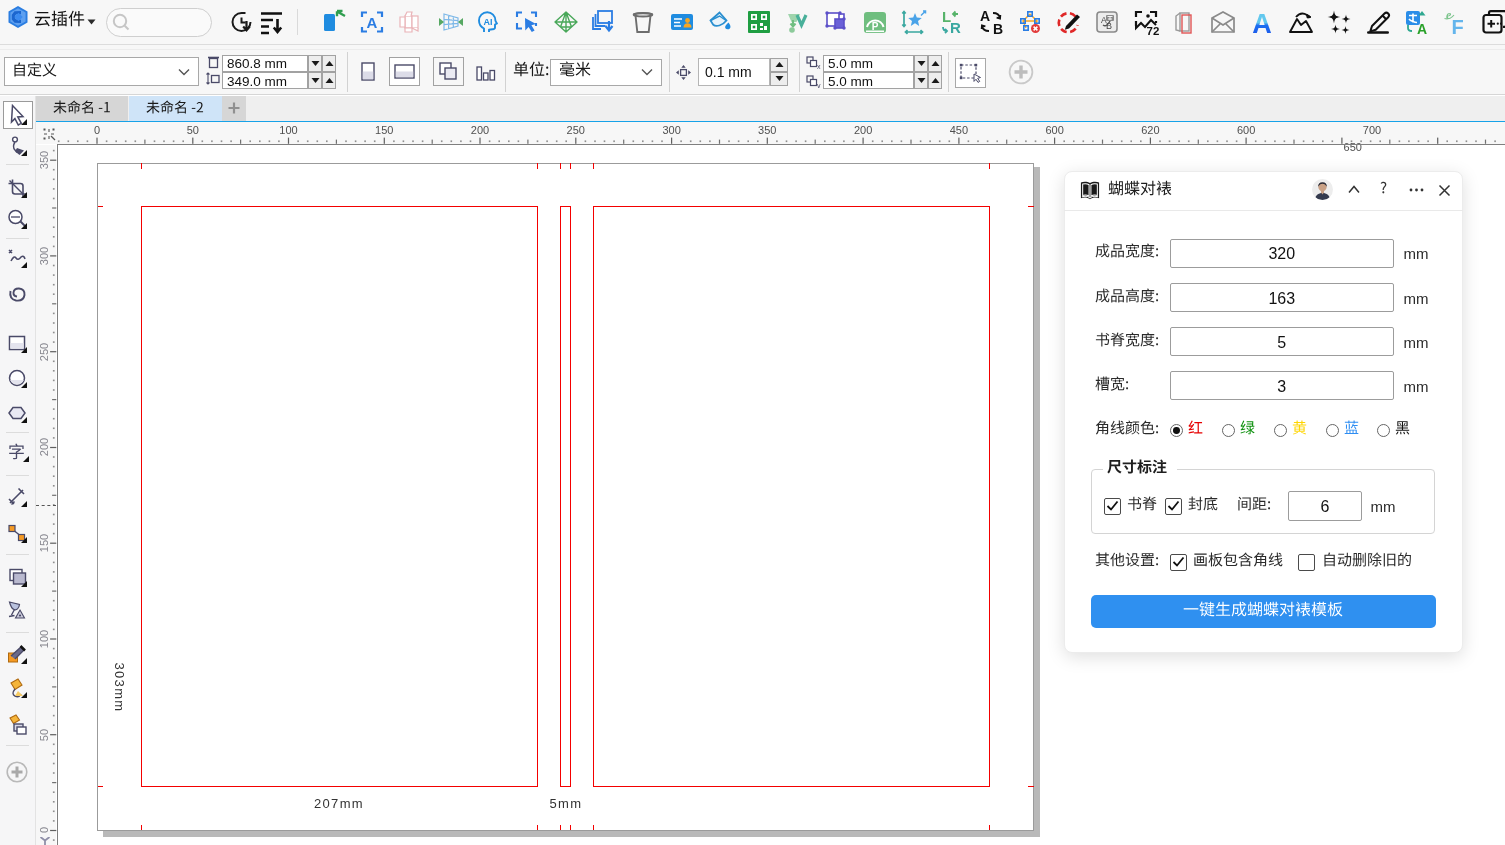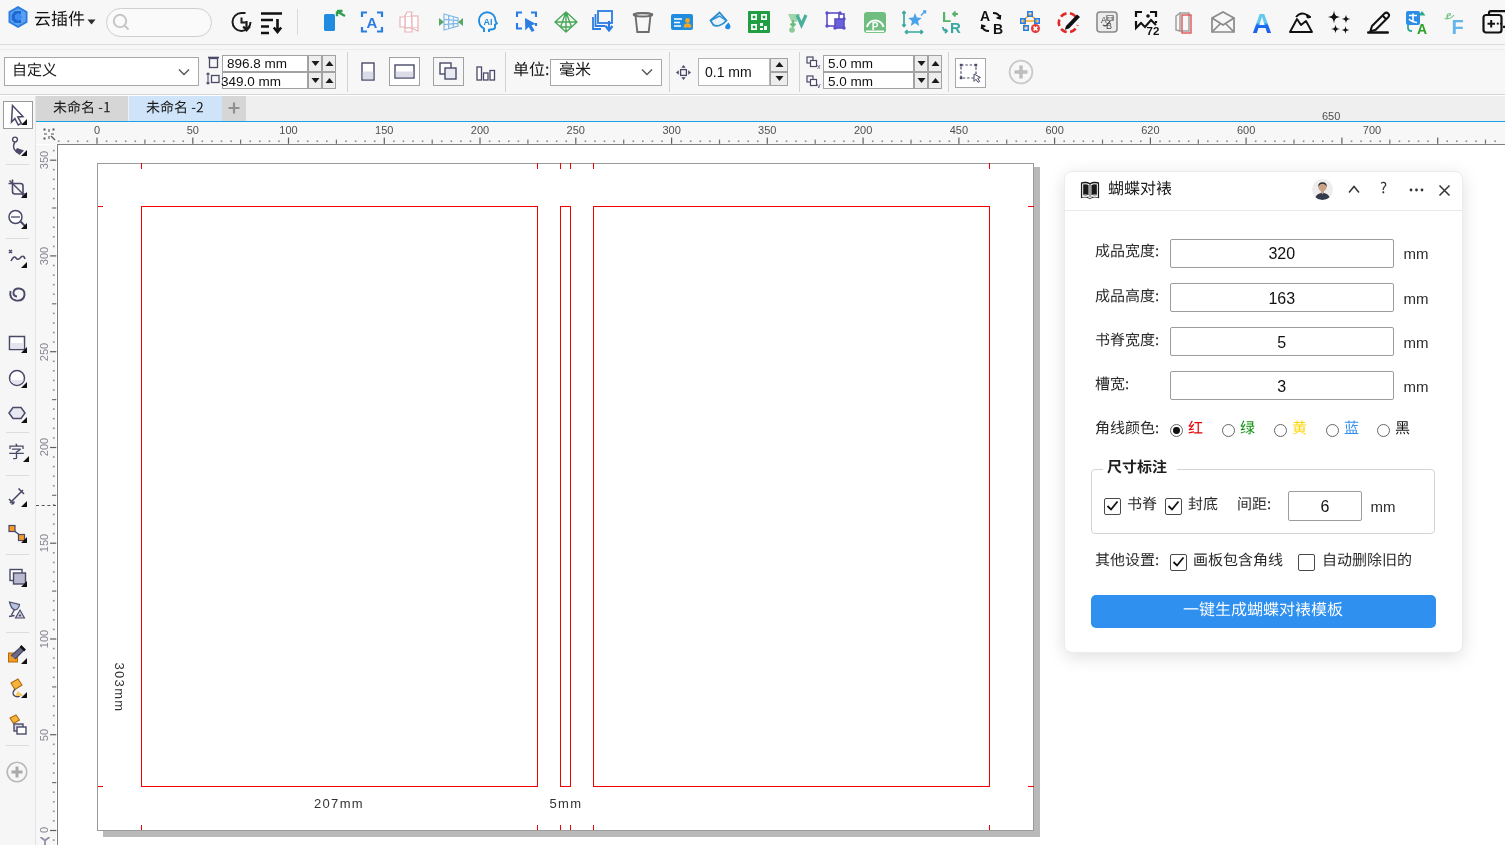--- a/index.html
+++ b/index.html
@@ -273,31 +273,31 @@
     </svg>
     <svg class="abs" style="left:207px;top:56px" width="13" height="13">
       <rect x="2.5" y="2.5" width="8" height="9" fill="none" stroke="#4a4a68" stroke-width="1.3"></rect>
       <path d="M1 1.5 h11" stroke="#4a4a68" stroke-width="1.6"></path>
     </svg>
     <svg class="abs" style="left:205px;top:72px" width="15" height="13">
       <path d="M3 1 v11 M1.5 2.5 L3 1 l1.5 1.5 M1.5 10.5 L3 12 l1.5-1.5" stroke="#4a4a68" stroke-width="1.1" fill="none"></path>
       <rect x="6.5" y="3.5" width="7.5" height="7" fill="none" stroke="#4a4a68" stroke-width="1.3"></rect>
     </svg>
     <div class="abs" style="left:222px;top:54.5px;width:86px;height:17px;background:#fff;border:1px solid #a2a2a2"></div>
-    <div class="abs" style="left:227px;top:56.0px;font-size:13.5px;color:#111">896.8 mm</div>
+    <div class="abs" style="left:227px;top:56.0px;font-size:13.5px;color:#111">860.8 mm</div>
     <div class="abs" style="left:308px;top:54.5px;width:14px;height:17px;background:#ededed;border:1px solid #a2a2a2"></div>
     <svg class="abs" style="left:308.5px;top:56.5px" width="13" height="13">
       <path d="M2.5 4 h8 l-4 5 z" fill="#1a1a1a"></path>
     </svg>
     <div class="abs" style="left:322px;top:54.5px;width:14px;height:17px;background:#ededed;border:1px solid #a2a2a2"></div>
     <svg class="abs" style="left:322.5px;top:56.5px" width="13" height="13">
       <path d="M2.5 9 h8 l-4-5 z" fill="#1a1a1a"></path>
     </svg>
     <div class="abs" style="left:222px;top:72.0px;width:86px;height:17px;background:#fff;border:1px solid #a2a2a2"></div>
-    <div class="abs" style="left:221px;top:73.5px;font-size:13.5px;color:#111">349.0 mm</div>
+    <div class="abs" style="left:227px;top:73.5px;font-size:13.5px;color:#111">349.0 mm</div>
     <div class="abs" style="left:308px;top:72.0px;width:14px;height:17px;background:#ededed;border:1px solid #a2a2a2"></div>
     <svg class="abs" style="left:308.5px;top:74.0px" width="13" height="13">
       <path d="M2.5 4 h8 l-4 5 z" fill="#1a1a1a"></path>
     </svg>
     <div class="abs" style="left:322px;top:72.0px;width:14px;height:17px;background:#ededed;border:1px solid #a2a2a2"></div>
     <svg class="abs" style="left:322.5px;top:74.0px" width="13" height="13">
       <path d="M2.5 9 h8 l-4-5 z" fill="#1a1a1a"></path>
     </svg>
     <div class="abs" style="left:347px;top:52px;width:1px;height:40px;background:#d2d2d2"></div>
     <svg class="abs" style="left:361px;top:62px" width="14" height="19">
@@ -593,21 +593,21 @@
     <div class="abs" style="left:364.3px;top:123.5px;width:40px;text-align:center;font-size:11px;color:#4f4f4f">150</div>
     <div class="abs" style="left:460.0px;top:123.5px;width:40px;text-align:center;font-size:11px;color:#4f4f4f">200</div>
     <div class="abs" style="left:555.8px;top:123.5px;width:40px;text-align:center;font-size:11px;color:#4f4f4f">250</div>
     <div class="abs" style="left:651.6px;top:123.5px;width:40px;text-align:center;font-size:11px;color:#4f4f4f">300</div>
     <div class="abs" style="left:747.3px;top:123.5px;width:40px;text-align:center;font-size:11px;color:#4f4f4f">350</div>
     <div class="abs" style="left:843.1px;top:123.5px;width:40px;text-align:center;font-size:11px;color:#4f4f4f">200</div>
     <div class="abs" style="left:938.9px;top:123.5px;width:40px;text-align:center;font-size:11px;color:#4f4f4f">450</div>
     <div class="abs" style="left:1034.6px;top:123.5px;width:40px;text-align:center;font-size:11px;color:#4f4f4f">600</div>
     <div class="abs" style="left:1130.4px;top:123.5px;width:40px;text-align:center;font-size:11px;color:#4f4f4f">620</div>
     <div class="abs" style="left:1226.1px;top:123.5px;width:40px;text-align:center;font-size:11px;color:#4f4f4f">600</div>
-    <div class="abs" style="left:1321.9px;top:110px;width:40px;text-align:left;font-size:11px;color:#4f4f4f">650</div>
+    <div class="abs" style="left:1321.9px;top:141px;width:40px;text-align:right;font-size:11px;color:#4f4f4f">650</div>
     <div class="abs" style="left:1352px;top:123.5px;width:40px;text-align:center;font-size:11px;color:#4f4f4f">700</div>
     <svg class="abs" style="left:42px;top:127px" width="14" height="14" viewBox="0 0 14 14">
       <g stroke="#555" stroke-width="1.1">
         <path d="M2 7 h3 M9 7 h3 M7 2 v3 M7 9 v3"></path>
       </g>
       <g fill="#555">
         <rect x="1.5" y="1.5" width="2" height="2"></rect>
         <rect x="10.5" y="1.5" width="2" height="2"></rect>
         <rect x="1.5" y="10.5" width="2" height="2"></rect>
       </g>

